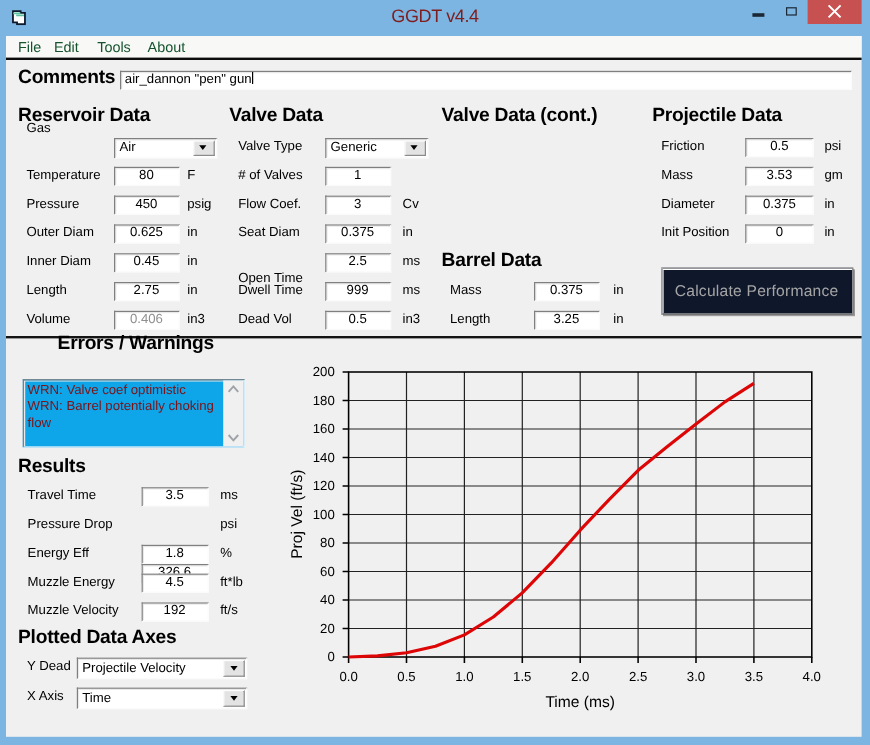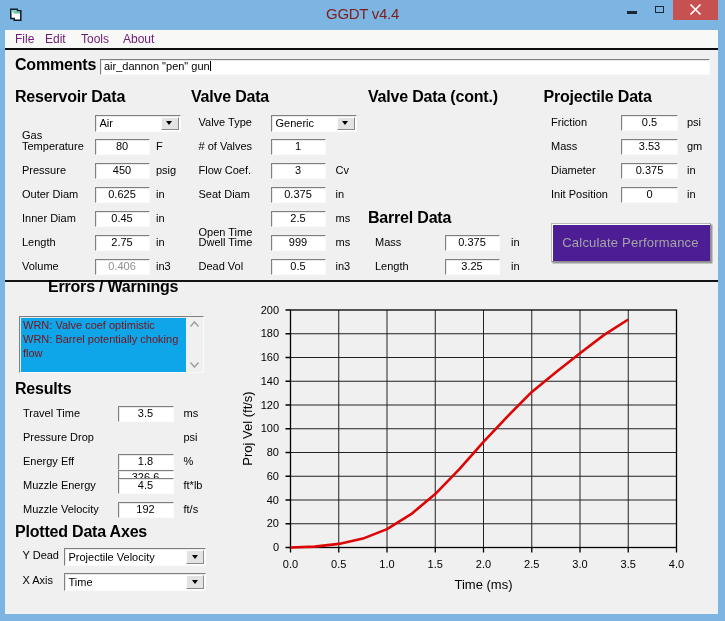--- a/index.html
+++ b/index.html
@@ -1,20 +1,20 @@
 <!DOCTYPE html>
 <html><head><meta charset="utf-8"><style>
 html,body{margin:0;padding:0;}
 #win{position:relative;width:725px;height:621px;background:#7cb5e2;overflow:hidden;
   font-family:"Liberation Sans",sans-serif;}
 .abs{position:absolute;}
 #client{position:absolute;left:5px;top:30px;width:713px;height:584px;background:#f0f0f0;}
 #menubar{position:absolute;left:5px;top:30px;width:713px;height:17.5px;background:#f8f8f7;
   border-bottom:2px solid #0c0c0c;}
-.mi{position:absolute;top:30px;height:18px;line-height:18px;font-size:12px;color:#701a75;}
+.mi{position:absolute;top:30px;height:18px;line-height:18px;font-size:12px;color:#14532d;}
 .hdr{position:absolute;font-size:16px;letter-spacing:-0.2px;line-height:12px;font-weight:bold;color:#000;white-space:nowrap;}
 .lbl{position:absolute;font-size:11px;color:#000;white-space:nowrap;}
 .unit{position:absolute;font-size:11px;color:#000;white-space:nowrap;}
 .tb{position:absolute;background:#fff;height:14px;
   border-top:1.5px solid #7f7f7f;border-left:1.5px solid #7f7f7f;
   border-bottom:1px solid #fbfbfb;border-right:1px solid #fbfbfb;
   box-shadow:1px 1px 0 #e9e9e9 inset;
   font-size:11px;color:#000;text-align:center;line-height:13.8px;}
 .cb{position:absolute;background:#fff;
   border-top:1.5px solid #7f7f7f;border-left:1.5px solid #7f7f7f;
@@ -55,21 +55,21 @@
   <div class="tb" style="left:100px;top:58.5px;width:607.5px;height:14px;text-align:left;">
     <span style="padding-left:3px;">air_dannon "pen" gun</span><span style="display:inline-block;width:1px;height:10px;background:#000;vertical-align:-1px;"></span>
   </div>
 
   <div class="hdr" style="left:15px;top:90.5px;">Reservoir Data</div>
   <div class="hdr" style="left:191px;top:90.5px;">Valve Data</div>
   <div class="hdr" style="left:368px;top:90.5px;">Valve Data (cont.)</div>
   <div class="hdr" style="left:543.5px;top:90.5px;">Projectile Data</div>
   <div class="hdr" style="left:368px;top:212.4px;">Barrel Data</div>
 
-  <div class="lbl" style="left:22px;top:128px;line-height:14px;">Gas</div>
+  <div class="lbl" style="left:22px;top:100px;line-height:14px;">Gas</div>
   <div class="cb" style="left:94.5px;top:114.5px;width:84px;height:15px;">
       <span class="txt">Air</span>
       <span class="cbbtn"></span>
     </div>
   <div class="lbl" style="left:22px;top:138.8px;line-height:14px;">Temperature</div>
   <div class="tb" style="left:94.5px;top:138.8px;width:53px;">80</div>
   <div class="unit" style="left:156px;top:138.8px;line-height:14px;">F</div>
   <div class="lbl" style="left:22px;top:162.8px;line-height:14px;">Pressure</div>
   <div class="tb" style="left:94.5px;top:162.8px;width:53px;">450</div>
   <div class="unit" style="left:156px;top:162.8px;line-height:14px;">psig</div>
@@ -122,21 +122,21 @@
   <div class="lbl" style="left:551px;top:138.8px;line-height:14px;">Mass</div>
   <div class="tb" style="left:621px;top:138.8px;width:55px;">3.53</div>
   <div class="unit" style="left:687px;top:138.8px;line-height:14px;">gm</div>
   <div class="lbl" style="left:551px;top:162.8px;line-height:14px;">Diameter</div>
   <div class="tb" style="left:621px;top:162.8px;width:55px;">0.375</div>
   <div class="unit" style="left:687px;top:162.8px;line-height:14px;">in</div>
   <div class="lbl" style="left:551px;top:186.8px;line-height:14px;">Init Position</div>
   <div class="tb" style="left:621px;top:186.8px;width:55px;">0</div>
   <div class="unit" style="left:687px;top:186.8px;line-height:14px;">in</div>
 
-  <div class="abs" style="left:550.5px;top:223px;width:158px;height:37px;background:#4c1d95;
+  <div class="abs" style="left:550.5px;top:223px;width:158px;height:37px;background:#0f172a;
     border:1px solid #b8b8b8;border-bottom-color:#8e8e8e;border-right-color:#8e8e8e;box-shadow:inset 1px 1px 0 #ffffff, 1.5px 1.5px 0 #9a9a9a;
     font-size:13px;color:#a5a5a5;text-align:center;line-height:37px;letter-spacing:0.2px;">Calculate Performance</div>
 
   <div class="abs" style="left:5px;top:279.5px;width:713px;height:2px;background:#141414;"></div>
 
   <div class="hdr" style="left:15px;top:281px;padding-left:33px;">Errors / Warnings</div>
   <div class="abs" style="left:19px;top:316px;width:183px;height:55px;background:#0ea5e9;
     border-top:1.5px solid #7f7f7f;border-left:1.5px solid #7f7f7f;
     border-bottom:1px solid #fbfbfb;border-right:1px solid #fbfbfb;box-shadow:1px 1px 0 #e9e9e9 inset;">
     <div style="position:absolute;left:3px;top:2px;font-size:11px;line-height:13.8px;color:#7c1215;">WRN: Valve coef optimistic<br>WRN: Barrel potentially choking<br>flow</div>

